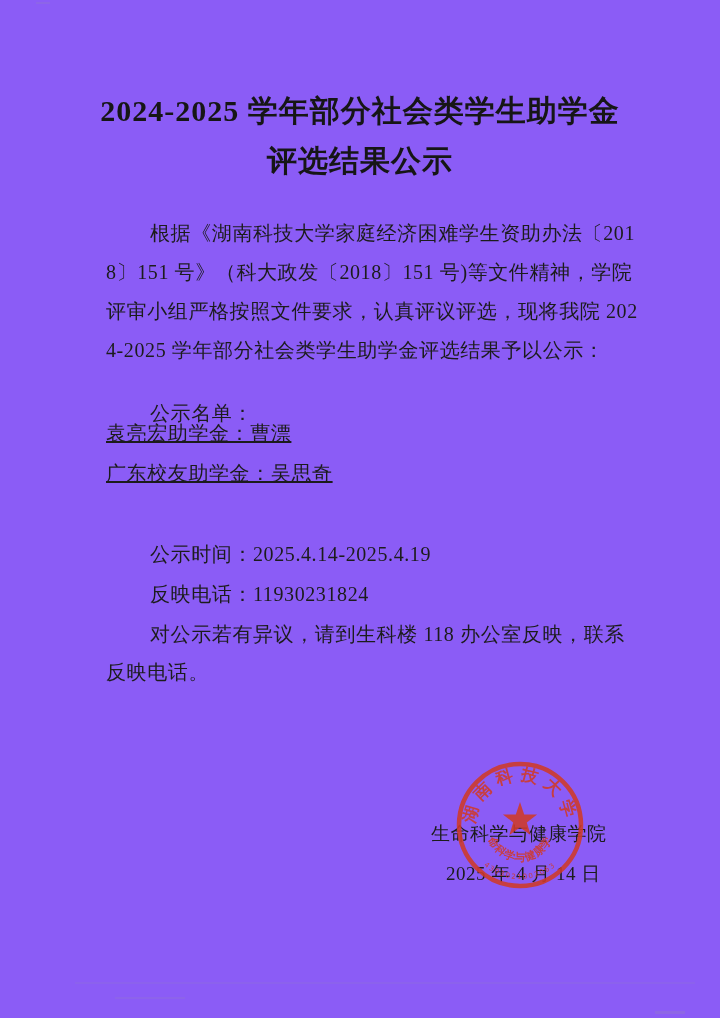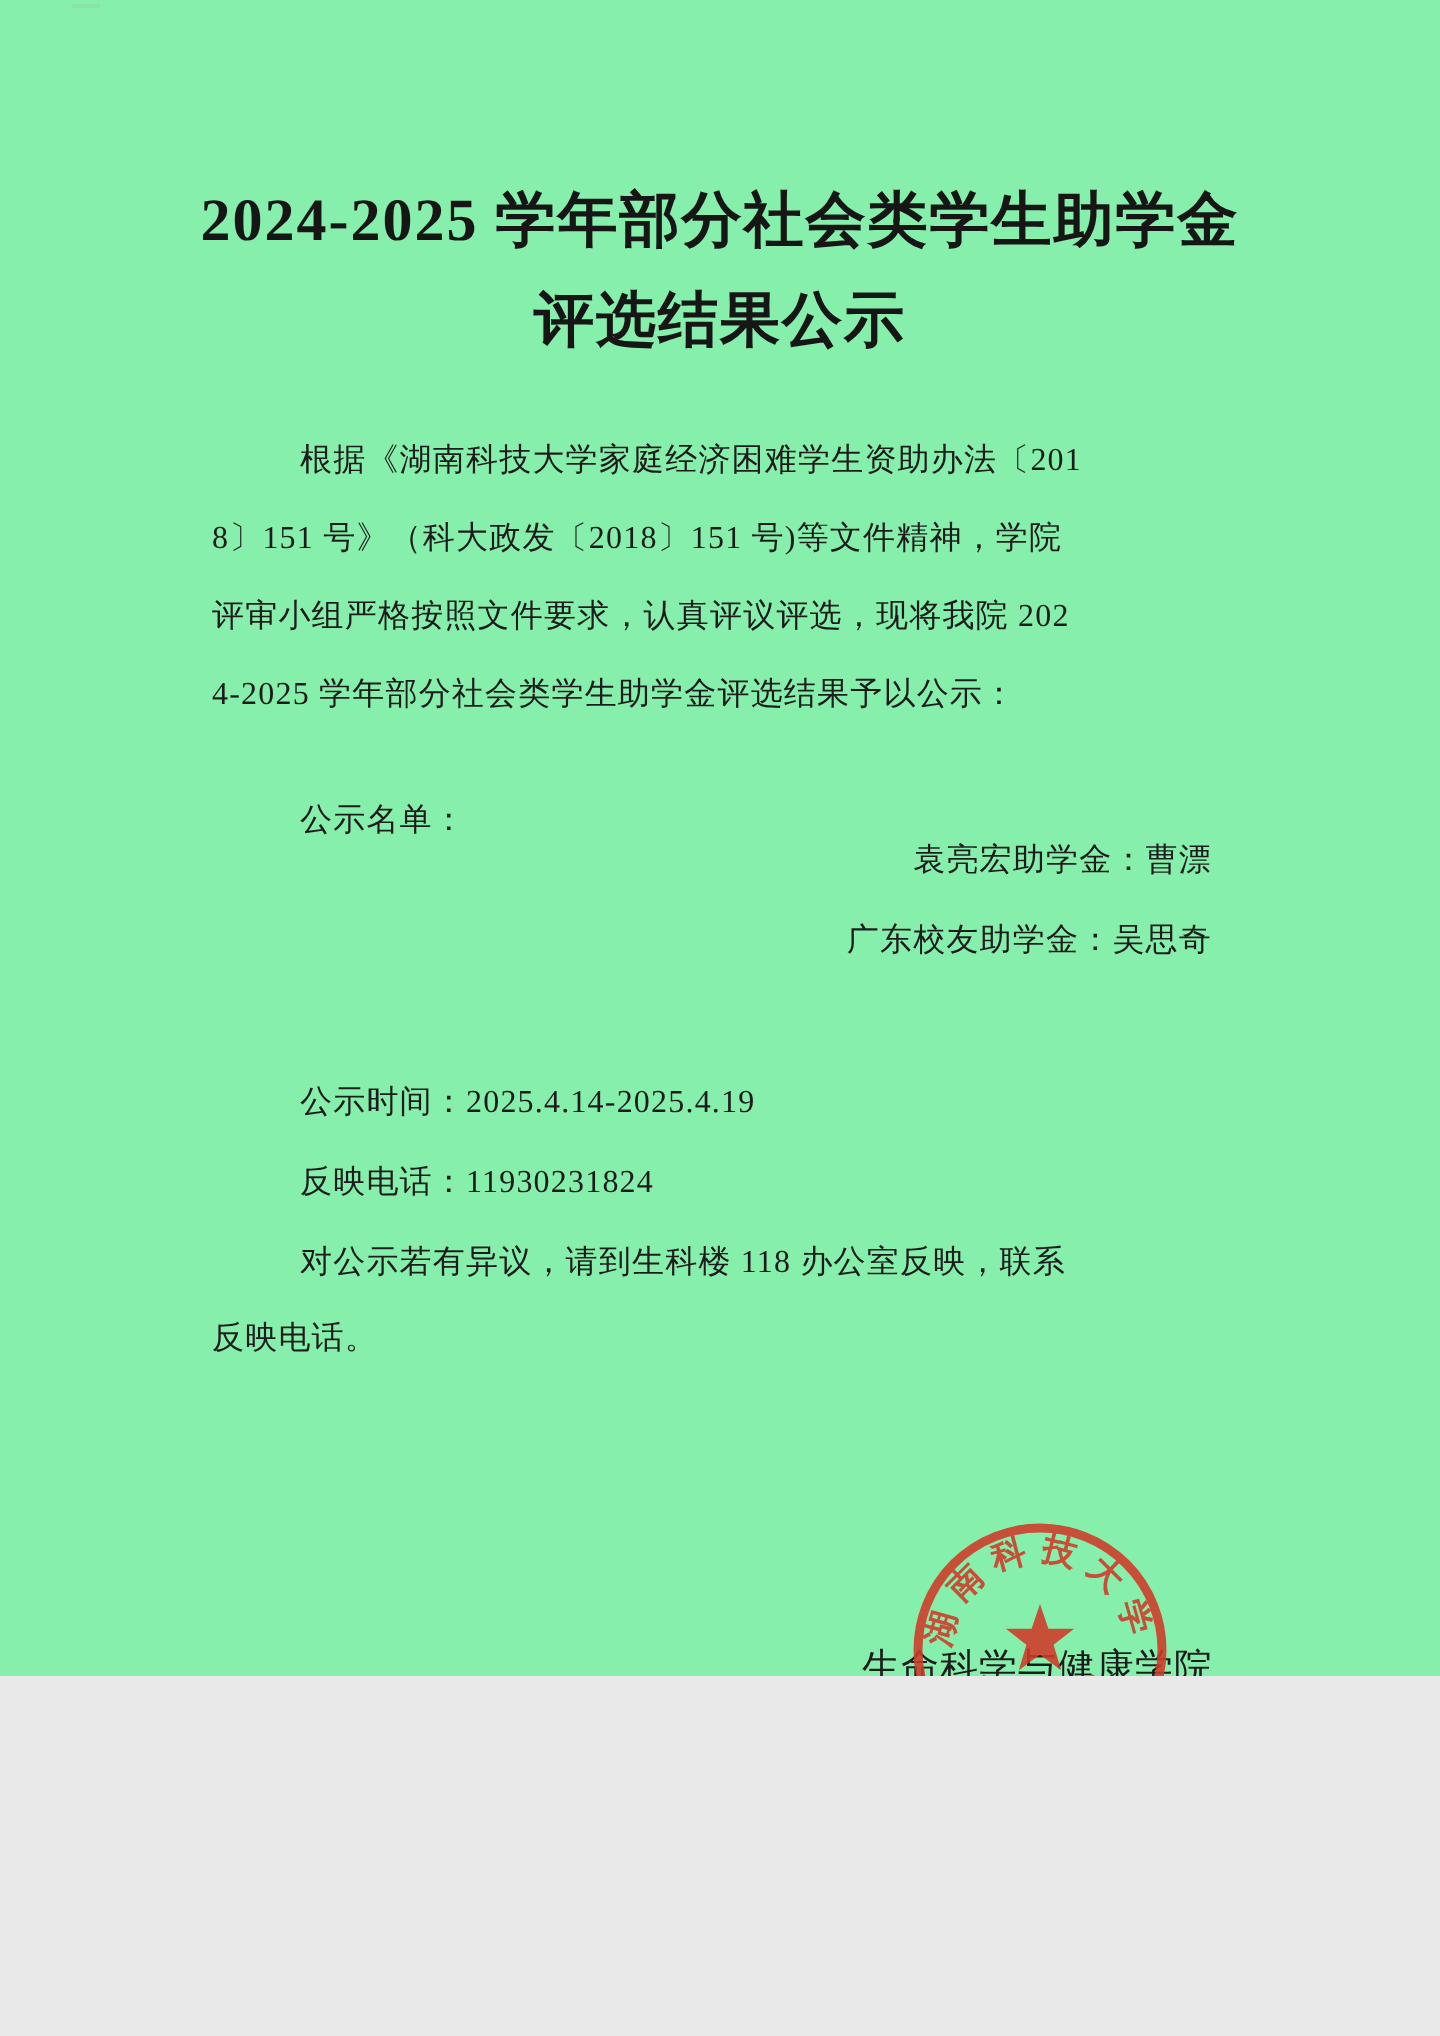--- a/index.html
+++ b/index.html
@@ -3,46 +3,46 @@
 <meta charset="utf-8">
 <style>
   html,body{margin:0;padding:0;}
   body{
     width:720px;height:1018px;
     background:#e9e9e9;
     font-family:"Liberation Serif","DejaVu Serif",serif;
   }
   .page{
     position:relative;
-    width:720px;height:838px;
-    background:#86efac;
+    width:720px;height:1018px;
+    background:#8b5cf6;
     overflow:hidden;
     color:#1e1e1e;
   }
   .title{
     position:absolute;
     left:60px;top:86px;width:600px;
     text-align:center;
     font-size:30px;
     font-weight:bold;
     line-height:50px;
     letter-spacing:1px;
     color:#161616;
   }
   .title span{display:block;}
   .bodyline{
     position:absolute;
     left:106px;width:500px;
-    font-size:16px;
+    font-size:20px;
     letter-spacing:0.6px;
     white-space:nowrap;
     color:#1c1c1c;
   }
   .indent{padding-left:44px;}
-  .centered{text-align:right;white-space:nowrap;}
+  .centered{text-align:left;white-space:nowrap;text-decoration:underline;}
   .sig{
     position:absolute;
     font-size:19px;
     letter-spacing:0.5px;
     white-space:nowrap;
     color:#1c1c1c;
   }
   .seal{
     position:absolute;
     left:452px;top:757px;

